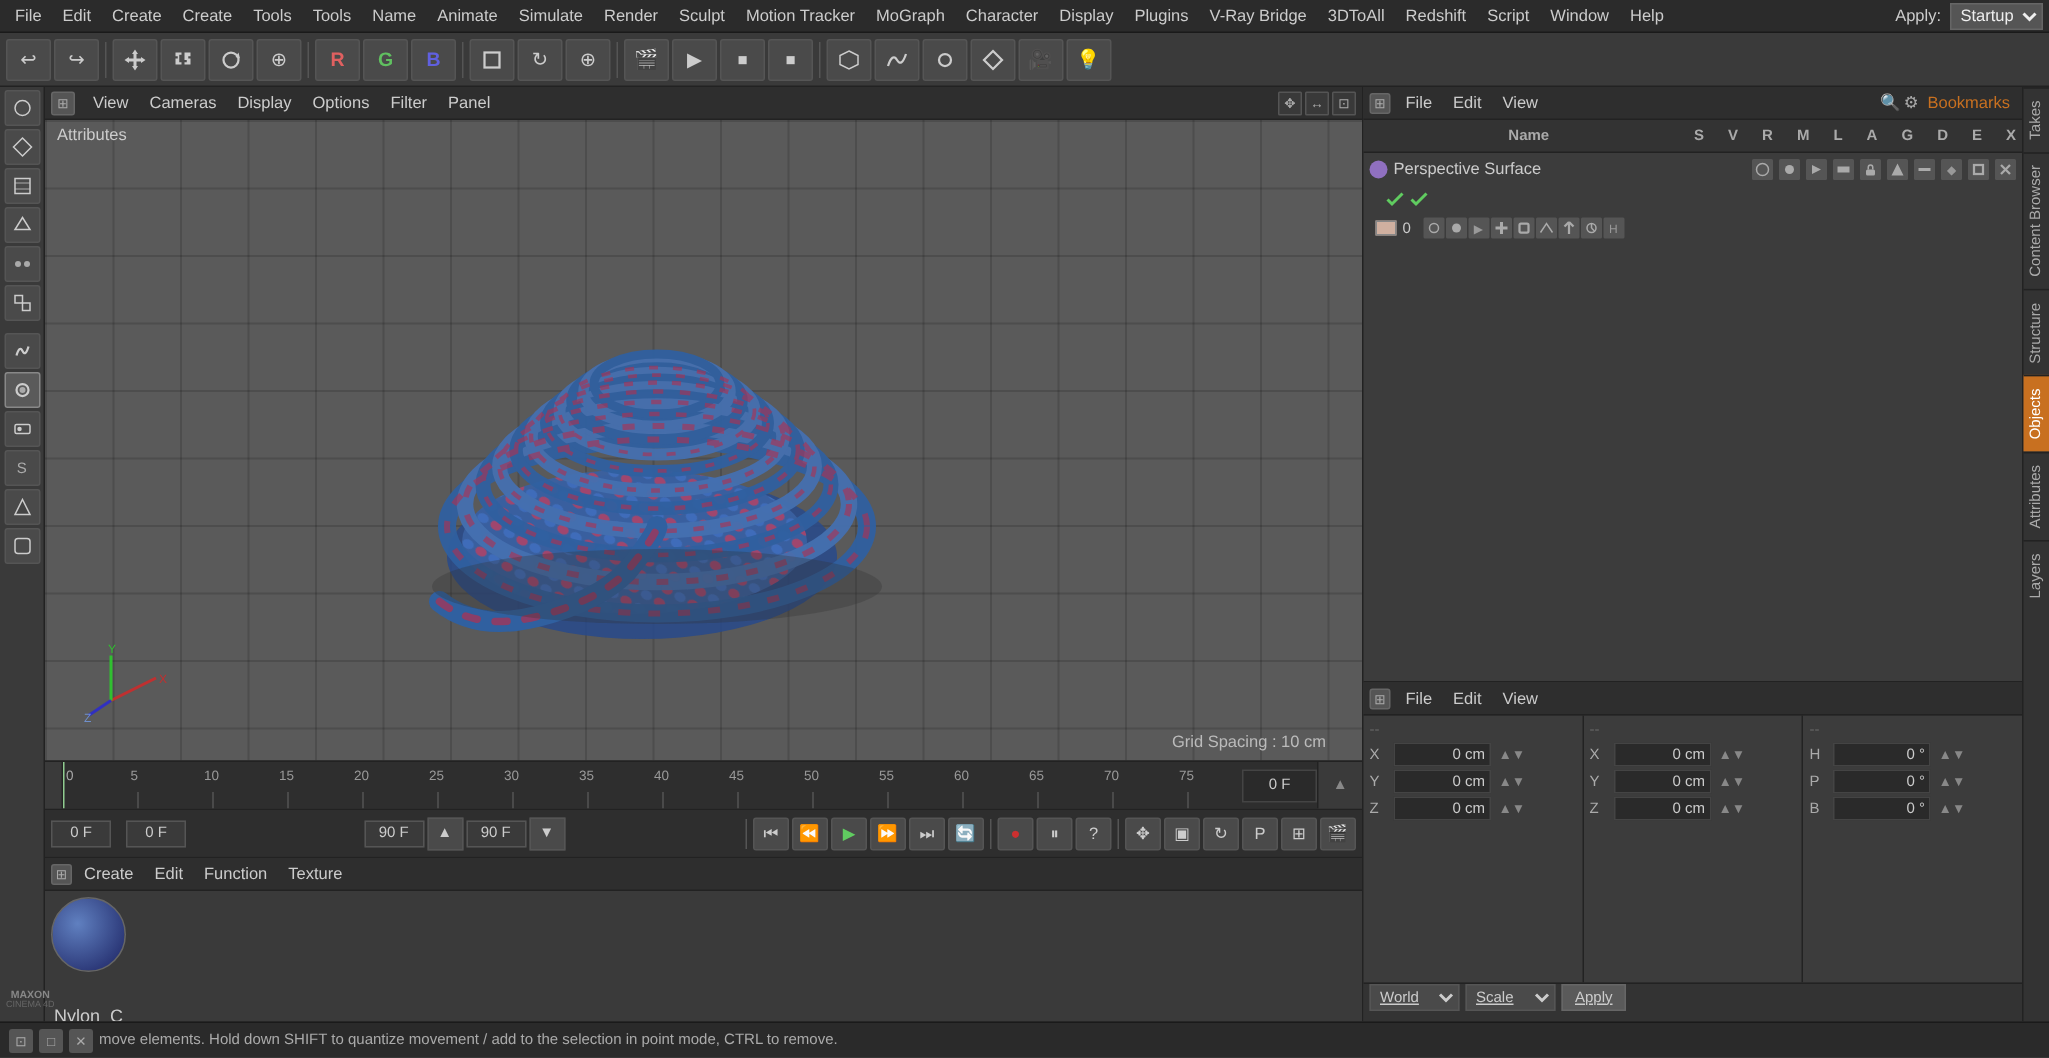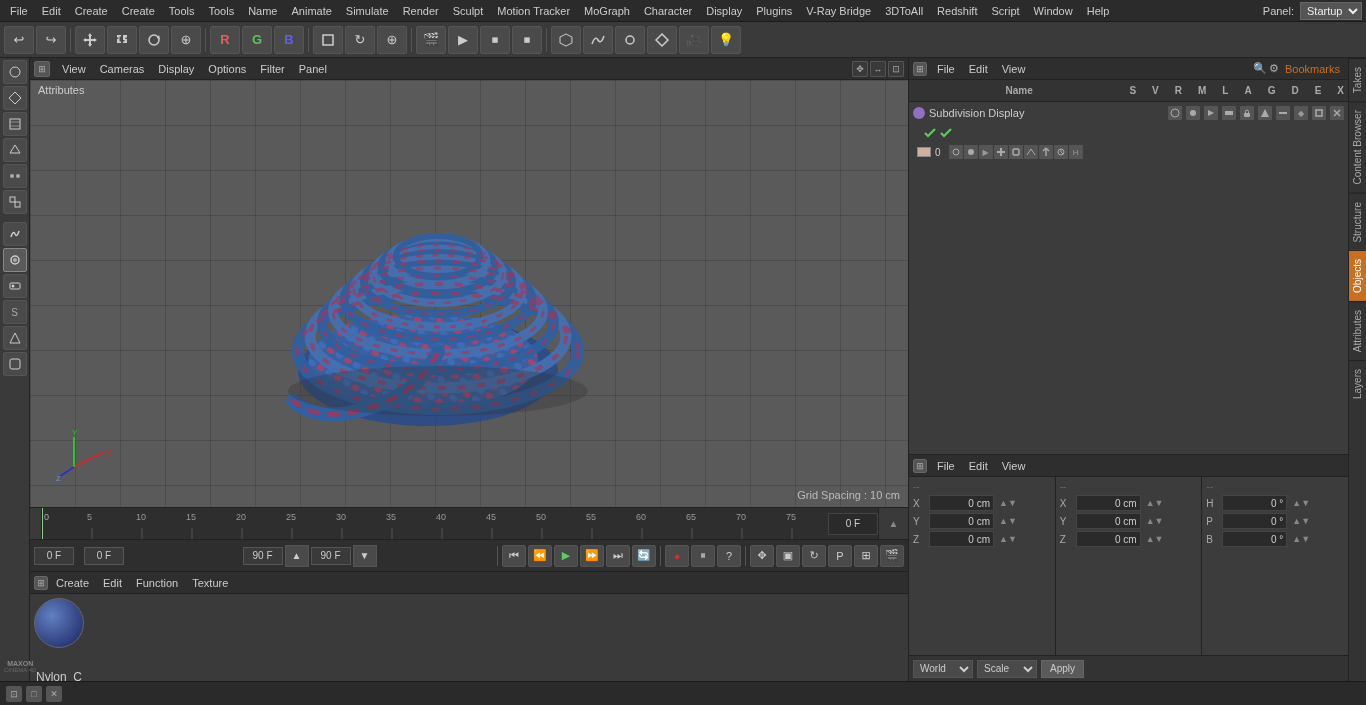--- a/index.html
+++ b/index.html
@@ -162,21 +162,21 @@
       left: 8px;
       color: #ccc;
       font-size: 11px;
       pointer-events: none;
     }
 
     
     .grid-spacing {
       position: absolute;
       bottom: 6px;
-      right: 8px;
+      right: 24px;
       color: #bbb;
       font-size: 11px;
       pointer-events: none;
     }
 
     
     .rope-svg {
       position: absolute;
       top: 50%;
       left: 50%;
@@ -494,24 +494,25 @@
       text-align: right;
     }
     .coord-arrow { color: #888; font-size: 9px; margin: 0 1px; }
 
     
     .bottom-coord-bar {
       height: 26px;
       background: #333;
       border-top: 1px solid #222;
       display: flex;
-      align-items: center;
+      align-items: flex-start;
       padding: 0 4px;
       gap: 4px;
       flex-shrink: 0;
+      text-decoration: underline;
     }
     .coord-dropdown {
       background: #4a4a4a;
       border: 1px solid #555;
       color: #ccc;
       font-size: 10px;
       height: 18px;
       padding: 1px 2px;
       cursor: pointer;
       min-width: 60px;
@@ -575,21 +576,21 @@
   <div class="menu-item">MoGraph</div>
   <div class="menu-item">Character</div>
   <div class="menu-item">Display</div>
   <div class="menu-item">Plugins</div>
   <div class="menu-item">V-Ray Bridge</div>
   <div class="menu-item">3DToAll</div>
   <div class="menu-item">Redshift</div>
   <div class="menu-item">Script</div>
   <div class="menu-item">Window</div>
   <div class="menu-item">Help</div>
-  <div class="layout-label">Panel:</div>
+  <div class="layout-label">Apply:</div>
   <select class="layout-select">
     <option>Startup</option>
   </select>
 </div>
 
 <div class="toolbar-row">
   <div class="toolbar-btn">↩</div>
   <div class="toolbar-btn" style="transform:scaleX(-1)">↩</div>
   <div class="toolbar-separator"></div>
   <div class="toolbar-btn">
@@ -953,21 +954,21 @@
         <div style="width:8px;"></div>
         <div class="col-header">D</div>
         <div style="width:8px;"></div>
         <div class="col-header">E</div>
         <div style="width:8px;"></div>
         <div class="col-header">X</div>
       </div>
 
       <div class="object-row">
         <div class="object-dot" style="background:#9070c0;"></div>
-        <div class="object-name">Subdivision Display</div>
+        <div class="object-name">Perspective Surface</div>
 
         <div class="obj-icon">
           <svg width="10" height="10" viewBox="0 0 10 10">
               <circle cx="5" cy="5" r="4" stroke="#aaa" stroke-width="1" fill="none"></circle>
             </svg>
         </div>
         <div class="obj-icon">
           <svg width="10" height="10" viewBox="0 0 10 10">
               <circle cx="5" cy="5" r="3" fill="#aaa"></circle>
             </svg>
@@ -1170,13 +1171,14 @@
   </div>
 
 </div>
 
 <div class="status-bar">
   <div class="status-icons">
     <div class="status-icon">⊡</div>
     <div class="status-icon">□</div>
     <div class="status-icon">✕</div>
   </div>
+  <div class="status-text">move elements. Hold down SHIFT to quantize movement / add to the selection in point mode, CTRL to remove.</div>
 </div>
 
 </body></html>

